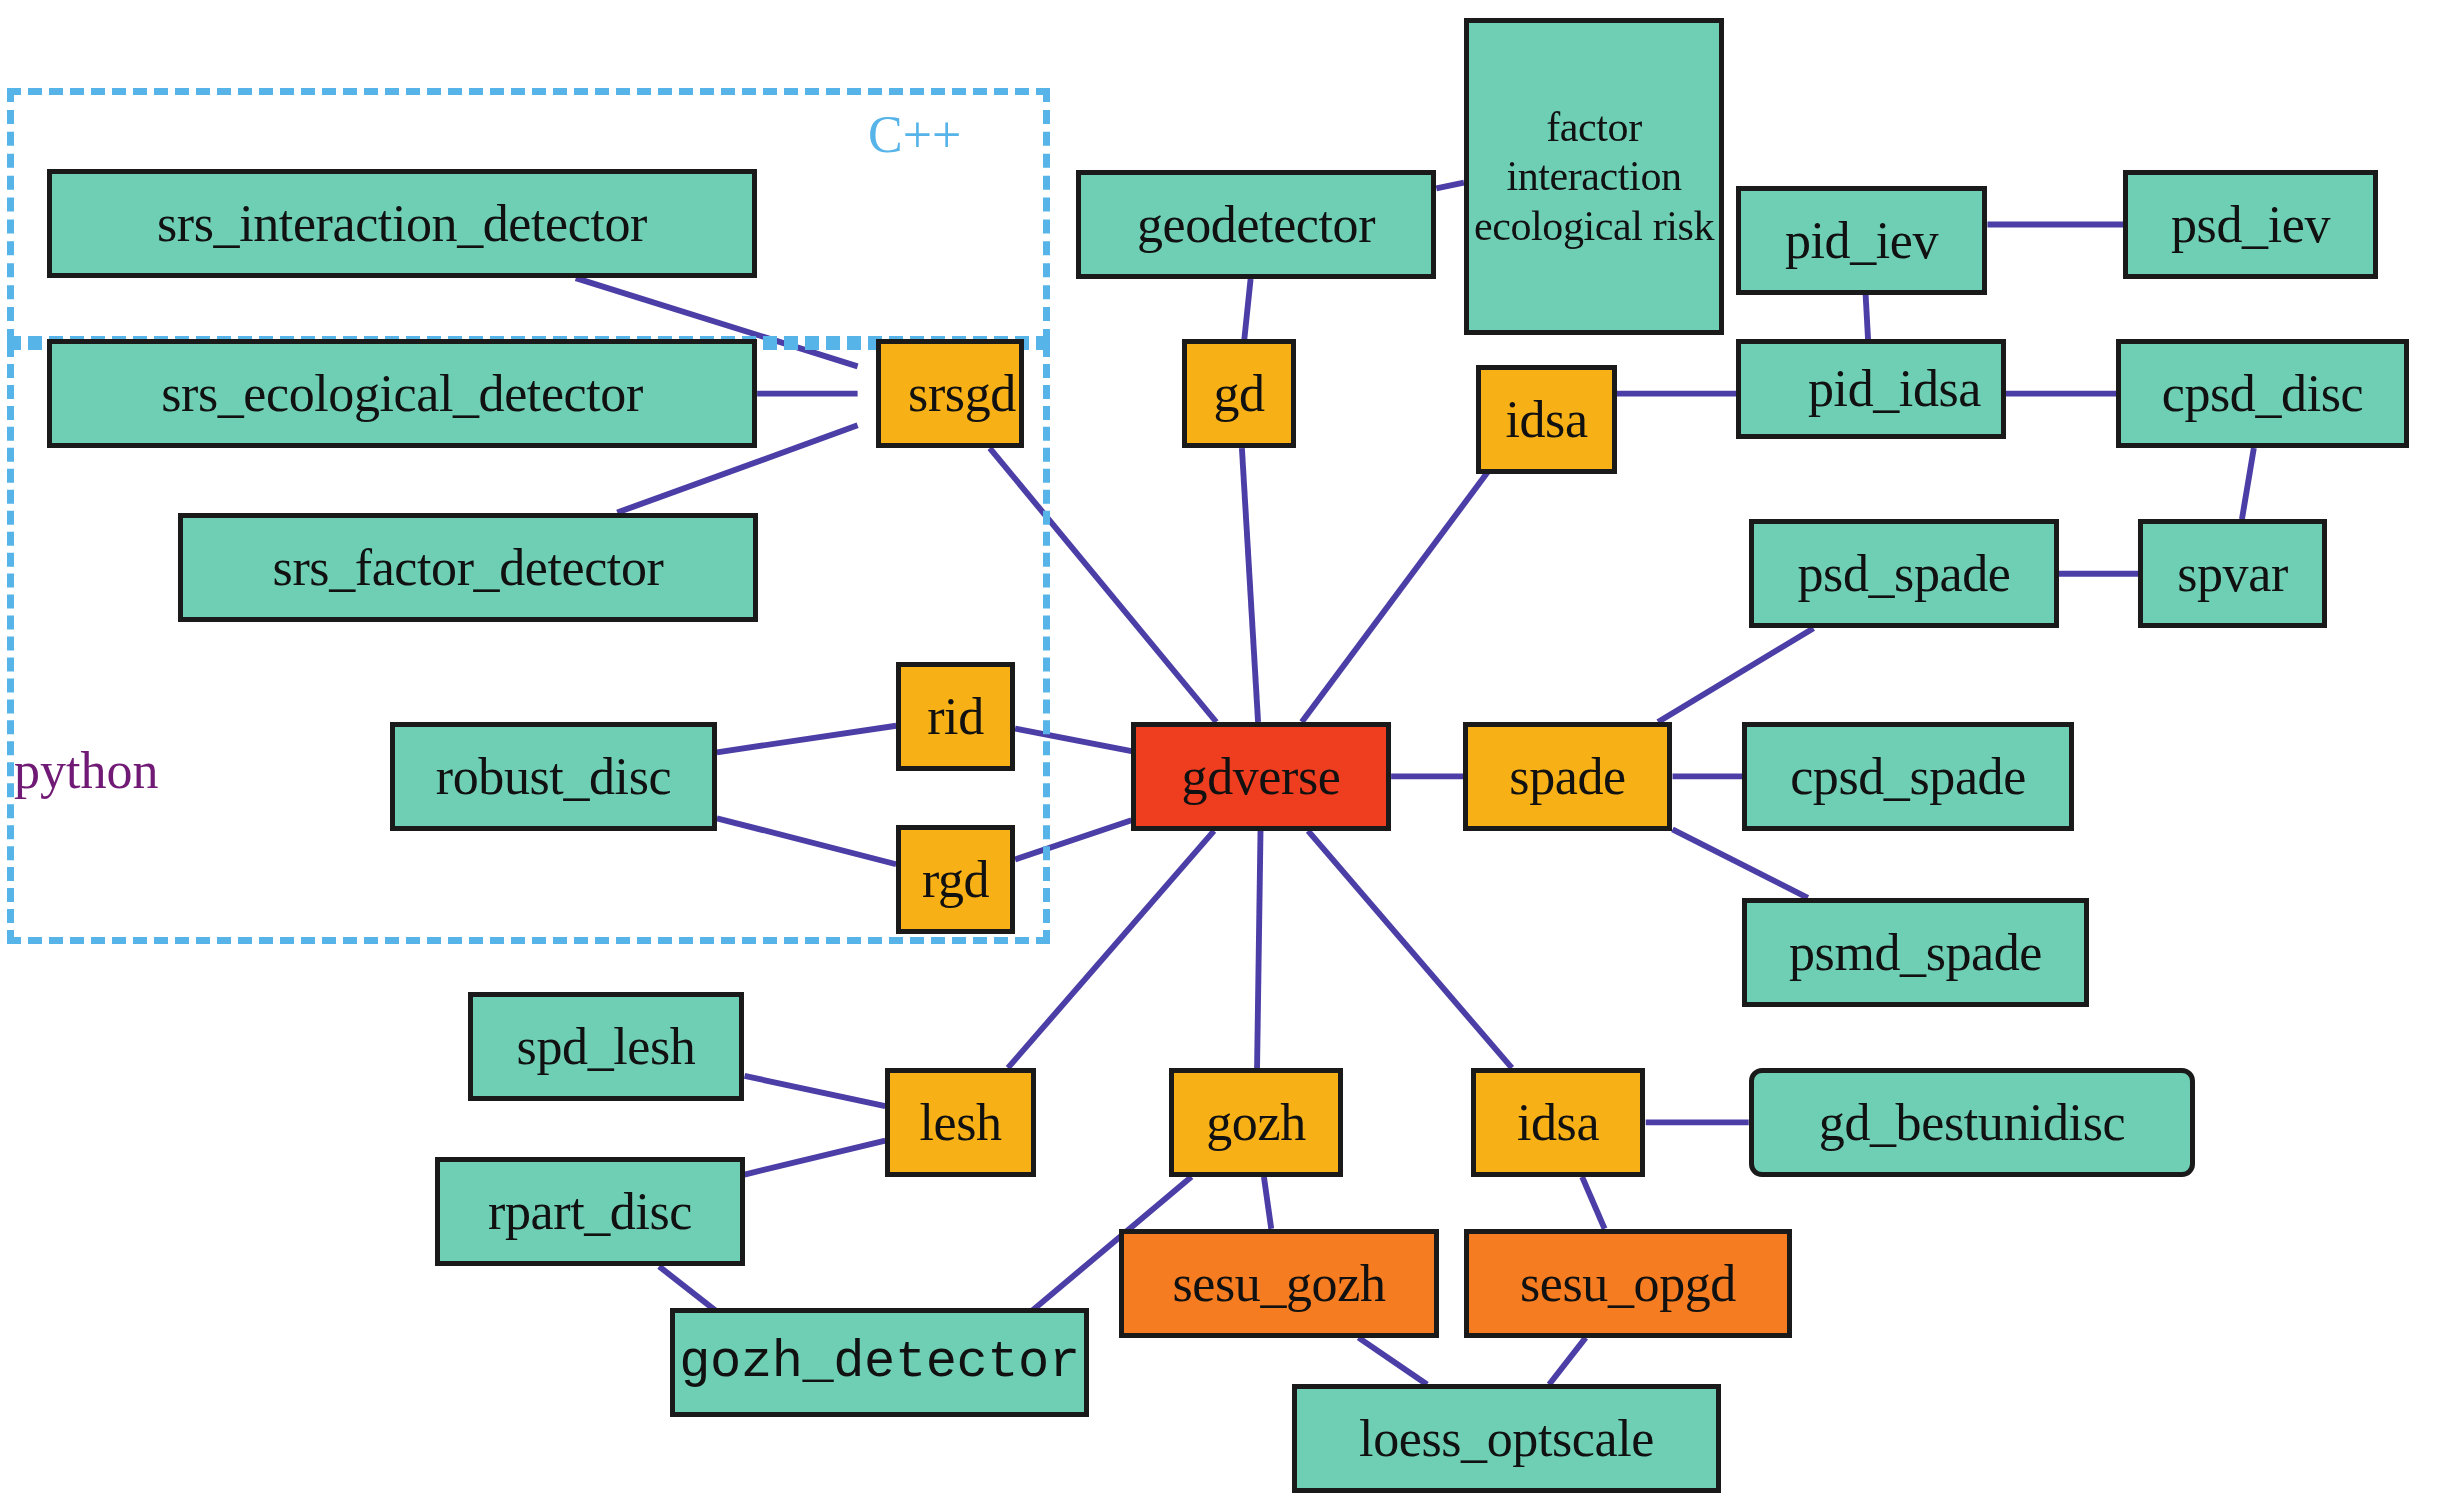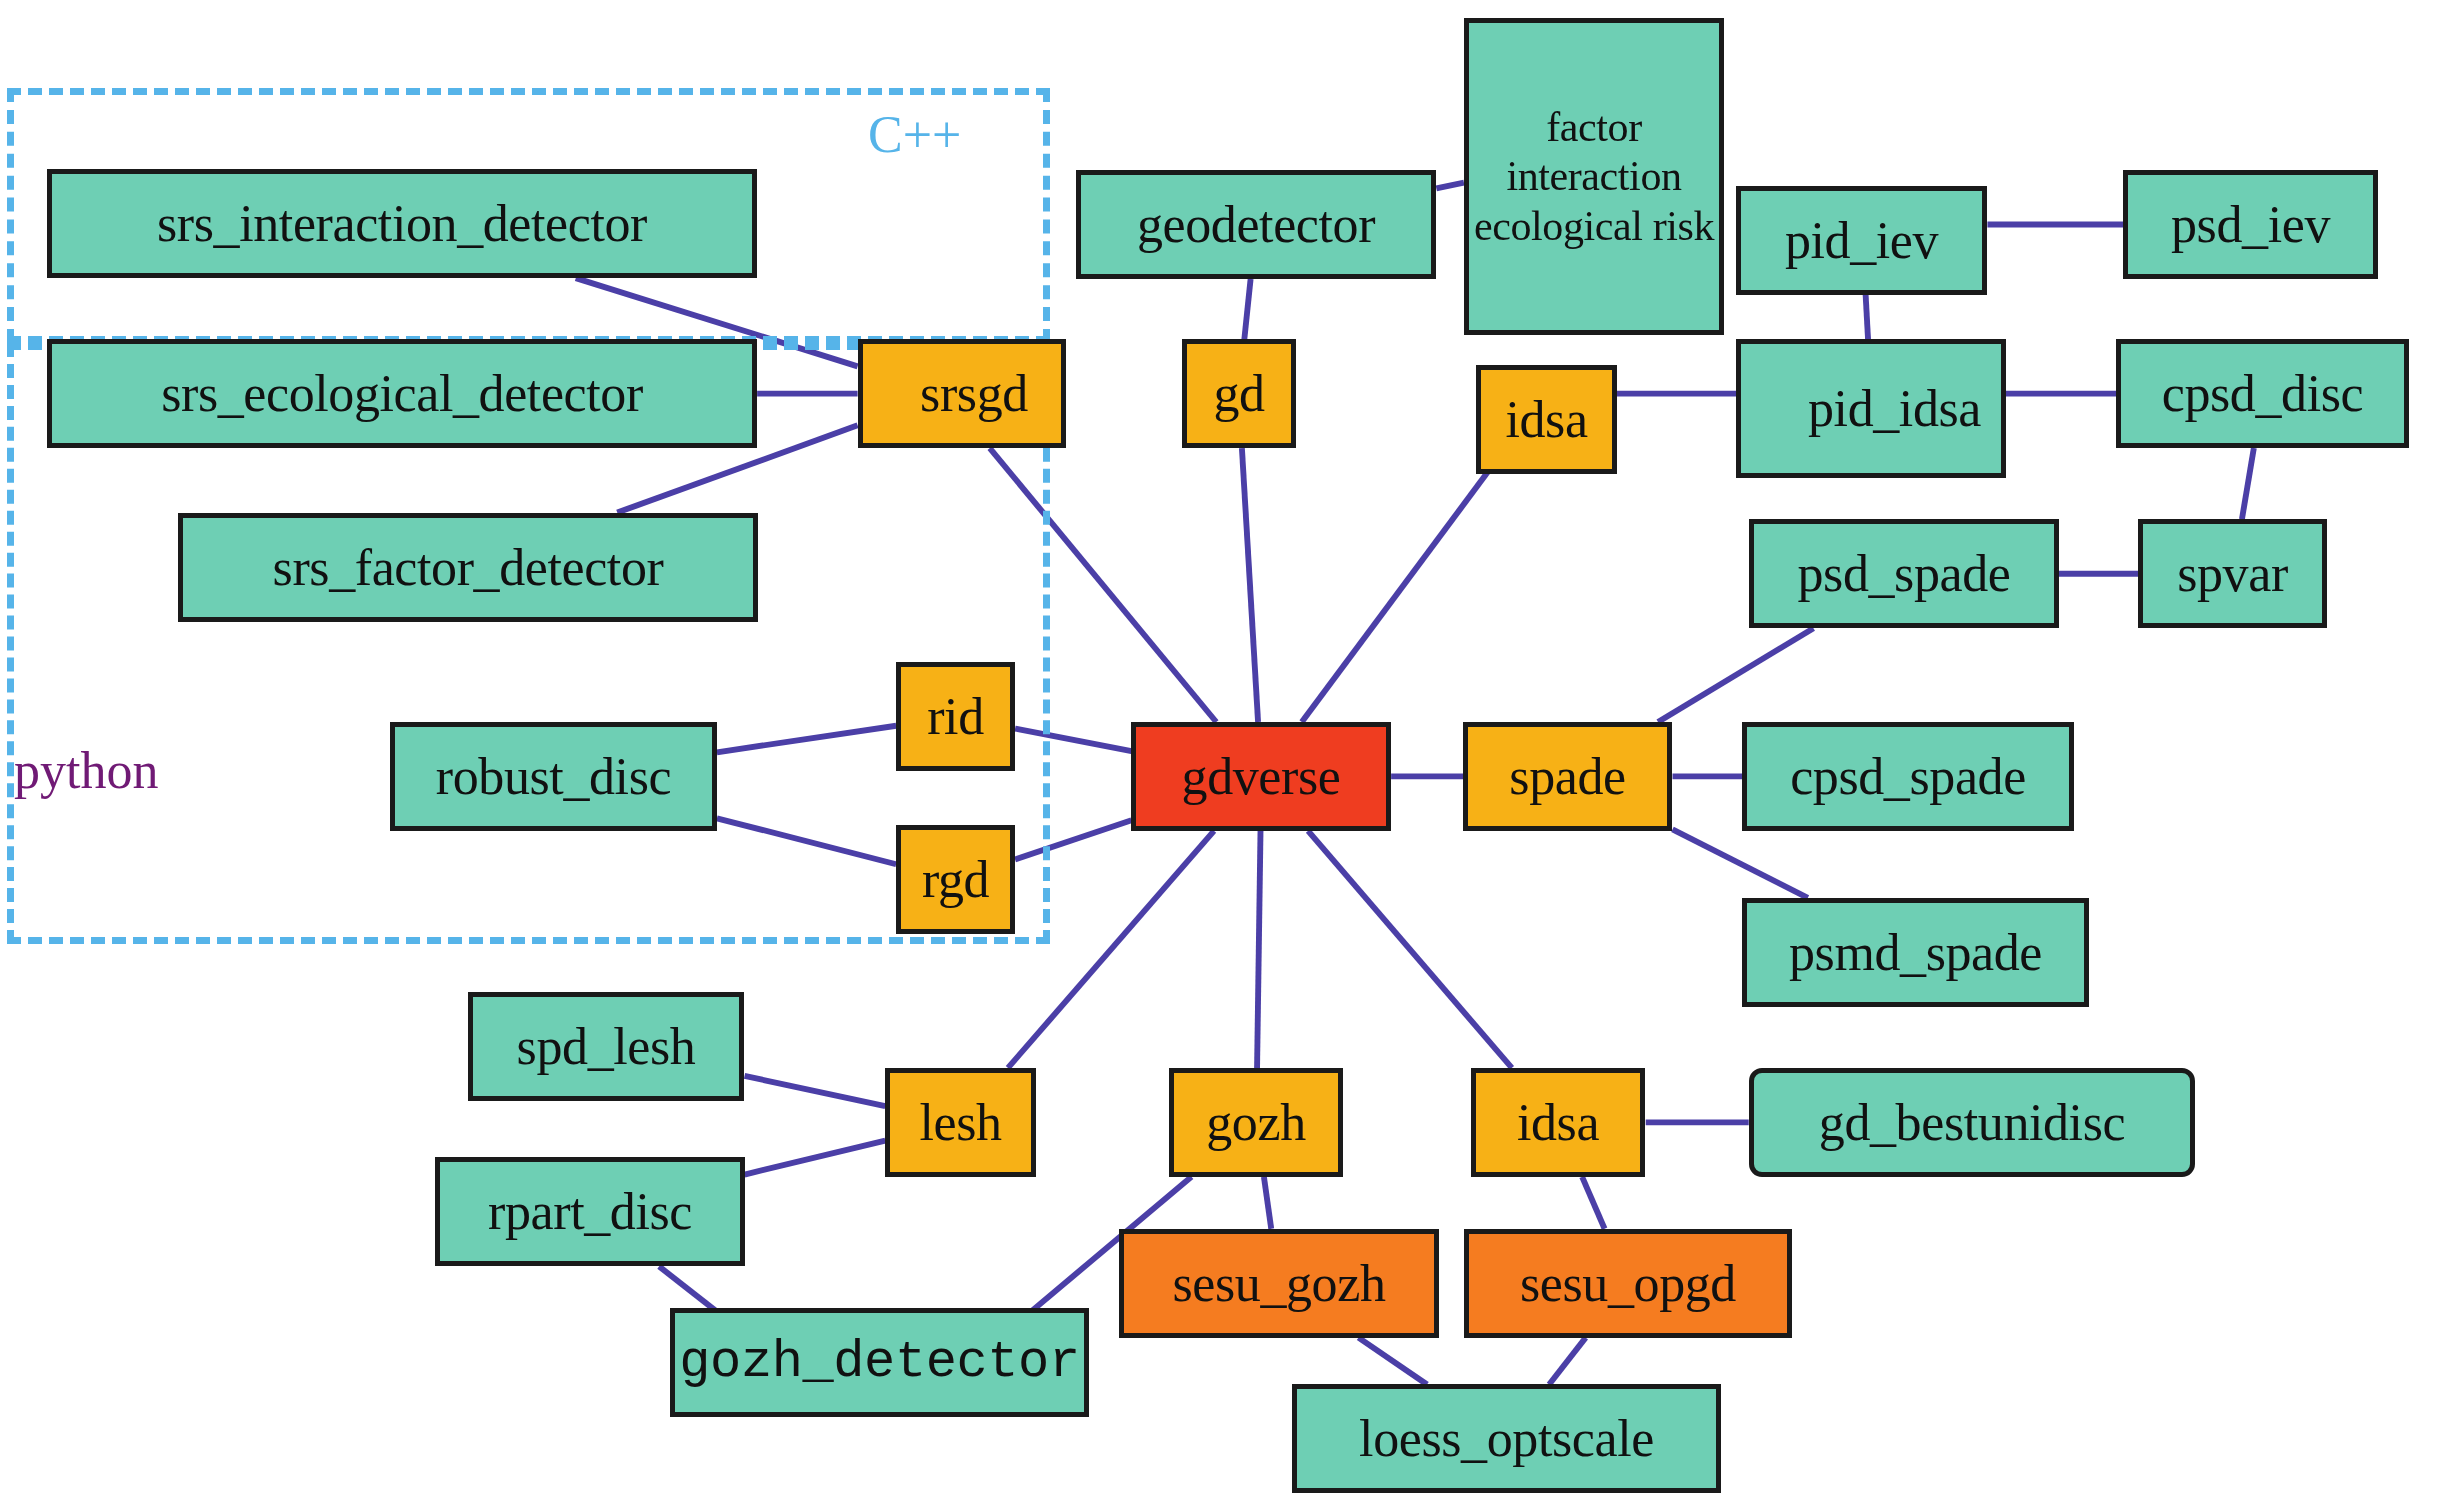--- a/index.html
+++ b/index.html
@@ -108,42 +108,42 @@
   <div id="nodes">
       <div class="node fill-teal" style="left: 47px; top: 169px; width: 710px; height: 109px; border-color: rgb(26, 26, 26); background: rgb(110, 207, 180);">
         <span>srs_interaction_detector</span>
       </div>
       <div class="node fill-teal" style="left: 47px; top: 339px; width: 710px; height: 109px; border-color: rgb(26, 26, 26); background: rgb(110, 207, 180);">
         <span>srs_ecological_detector</span>
       </div>
       <div class="node fill-teal" style="left: 178px; top: 513px; width: 580px; height: 109px; border-color: rgb(26, 26, 26); background: rgb(110, 207, 180);">
         <span>srs_factor_detector</span>
       </div>
-      <div class="node fill-amber" style="left: 858px; top: 339px; width: 208px; height: 109px; border-color: rgb(26, 26, 26); background: rgb(247, 177, 22); padding-left: 24px;">
+      <div class="node fill-amber" style="left: 876px; top: 339px; width: 148px; height: 109px; border-color: rgb(26, 26, 26); background: rgb(247, 177, 22); padding-left: 24px;">
         <span>srsgd</span>
       </div>
       <div class="node fill-teal" style="left: 1076px; top: 170px; width: 360px; height: 109px; border-color: rgb(26, 26, 26); background: rgb(110, 207, 180);">
         <span>geodetector</span>
       </div>
       <div class="node fill-teal multiline" style="left: 1464px; top: 18.4px; width: 260px; height: 317px; border-color: rgb(26, 26, 26); background: rgb(110, 207, 180);">
         <span>factor interaction ecological risk</span>
       </div>
       <div class="node fill-amber" style="left: 1182px; top: 339px; width: 114px; height: 109px; border-color: rgb(26, 26, 26); background: rgb(247, 177, 22);">
         <span>gd</span>
       </div>
       <div class="node fill-amber" style="left: 1476px; top: 339px; width: 141px; height: 109px; border-color: rgb(26, 26, 26); background: rgb(247, 177, 22); margin-top: 26px;">
         <span>idsa</span>
       </div>
       <div class="node fill-teal" style="left: 1736px; top: 170px; width: 251px; height: 109px; border-color: rgb(26, 26, 26); background: rgb(110, 207, 180); margin-top: 16px;">
         <span>pid_iev</span>
       </div>
       <div class="node fill-teal" style="left: 2123px; top: 170px; width: 255px; height: 109px; border-color: rgb(26, 26, 26); background: rgb(110, 207, 180);">
         <span>psd_iev</span>
       </div>
-      <div class="node fill-teal" style="left: 1736px; top: 339px; width: 270px; height: 139px; border-color: rgb(26, 26, 26); background: rgb(110, 207, 180); padding-left: 47px;">
+      <div class="node fill-teal" style="left: 1736px; top: 339px; width: 270px; height: 100px; border-color: rgb(26, 26, 26); background: rgb(110, 207, 180); padding-left: 47px;">
         <span>pid_idsa</span>
       </div>
       <div class="node fill-teal" style="left: 2116px; top: 339px; width: 293px; height: 109px; border-color: rgb(26, 26, 26); background: rgb(110, 207, 180);">
         <span>cpsd_disc</span>
       </div>
       <div class="node fill-teal" style="left: 1749px; top: 519px; width: 310px; height: 109px; border-color: rgb(26, 26, 26); background: rgb(110, 207, 180);">
         <span>psd_spade</span>
       </div>
       <div class="node fill-teal" style="left: 2138px; top: 519px; width: 189px; height: 109px; border-color: rgb(26, 26, 26); background: rgb(110, 207, 180);">
         <span>spvar</span>

